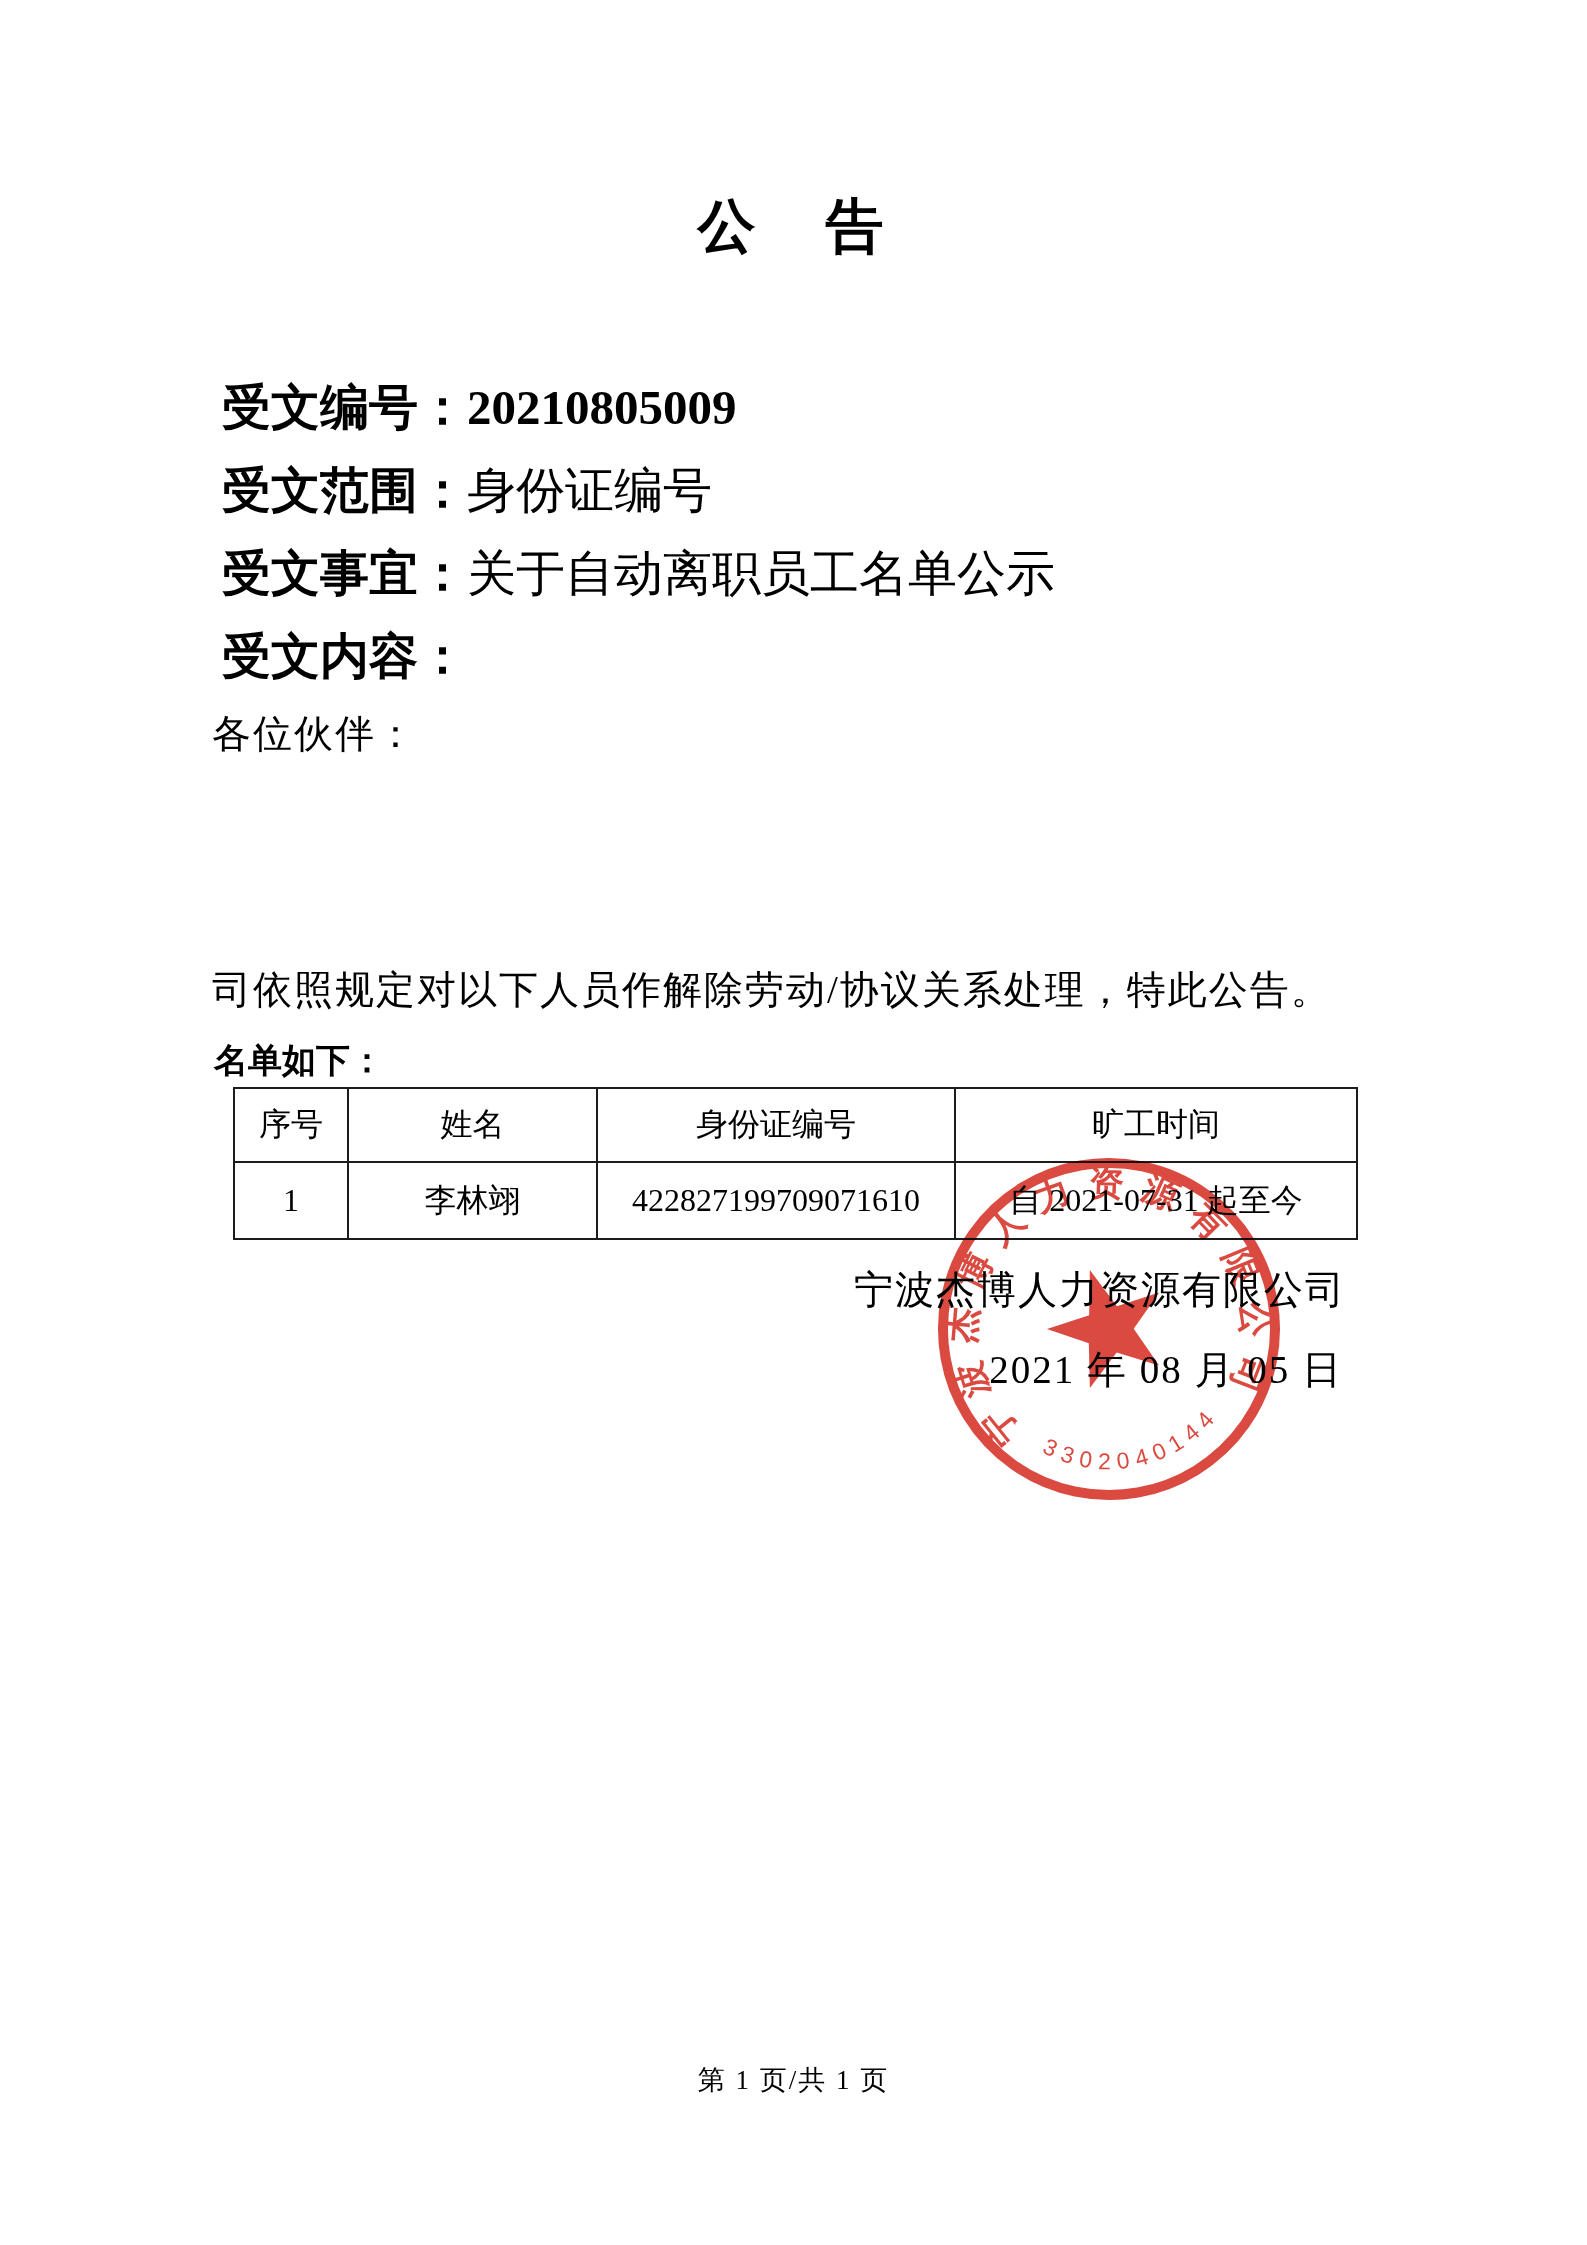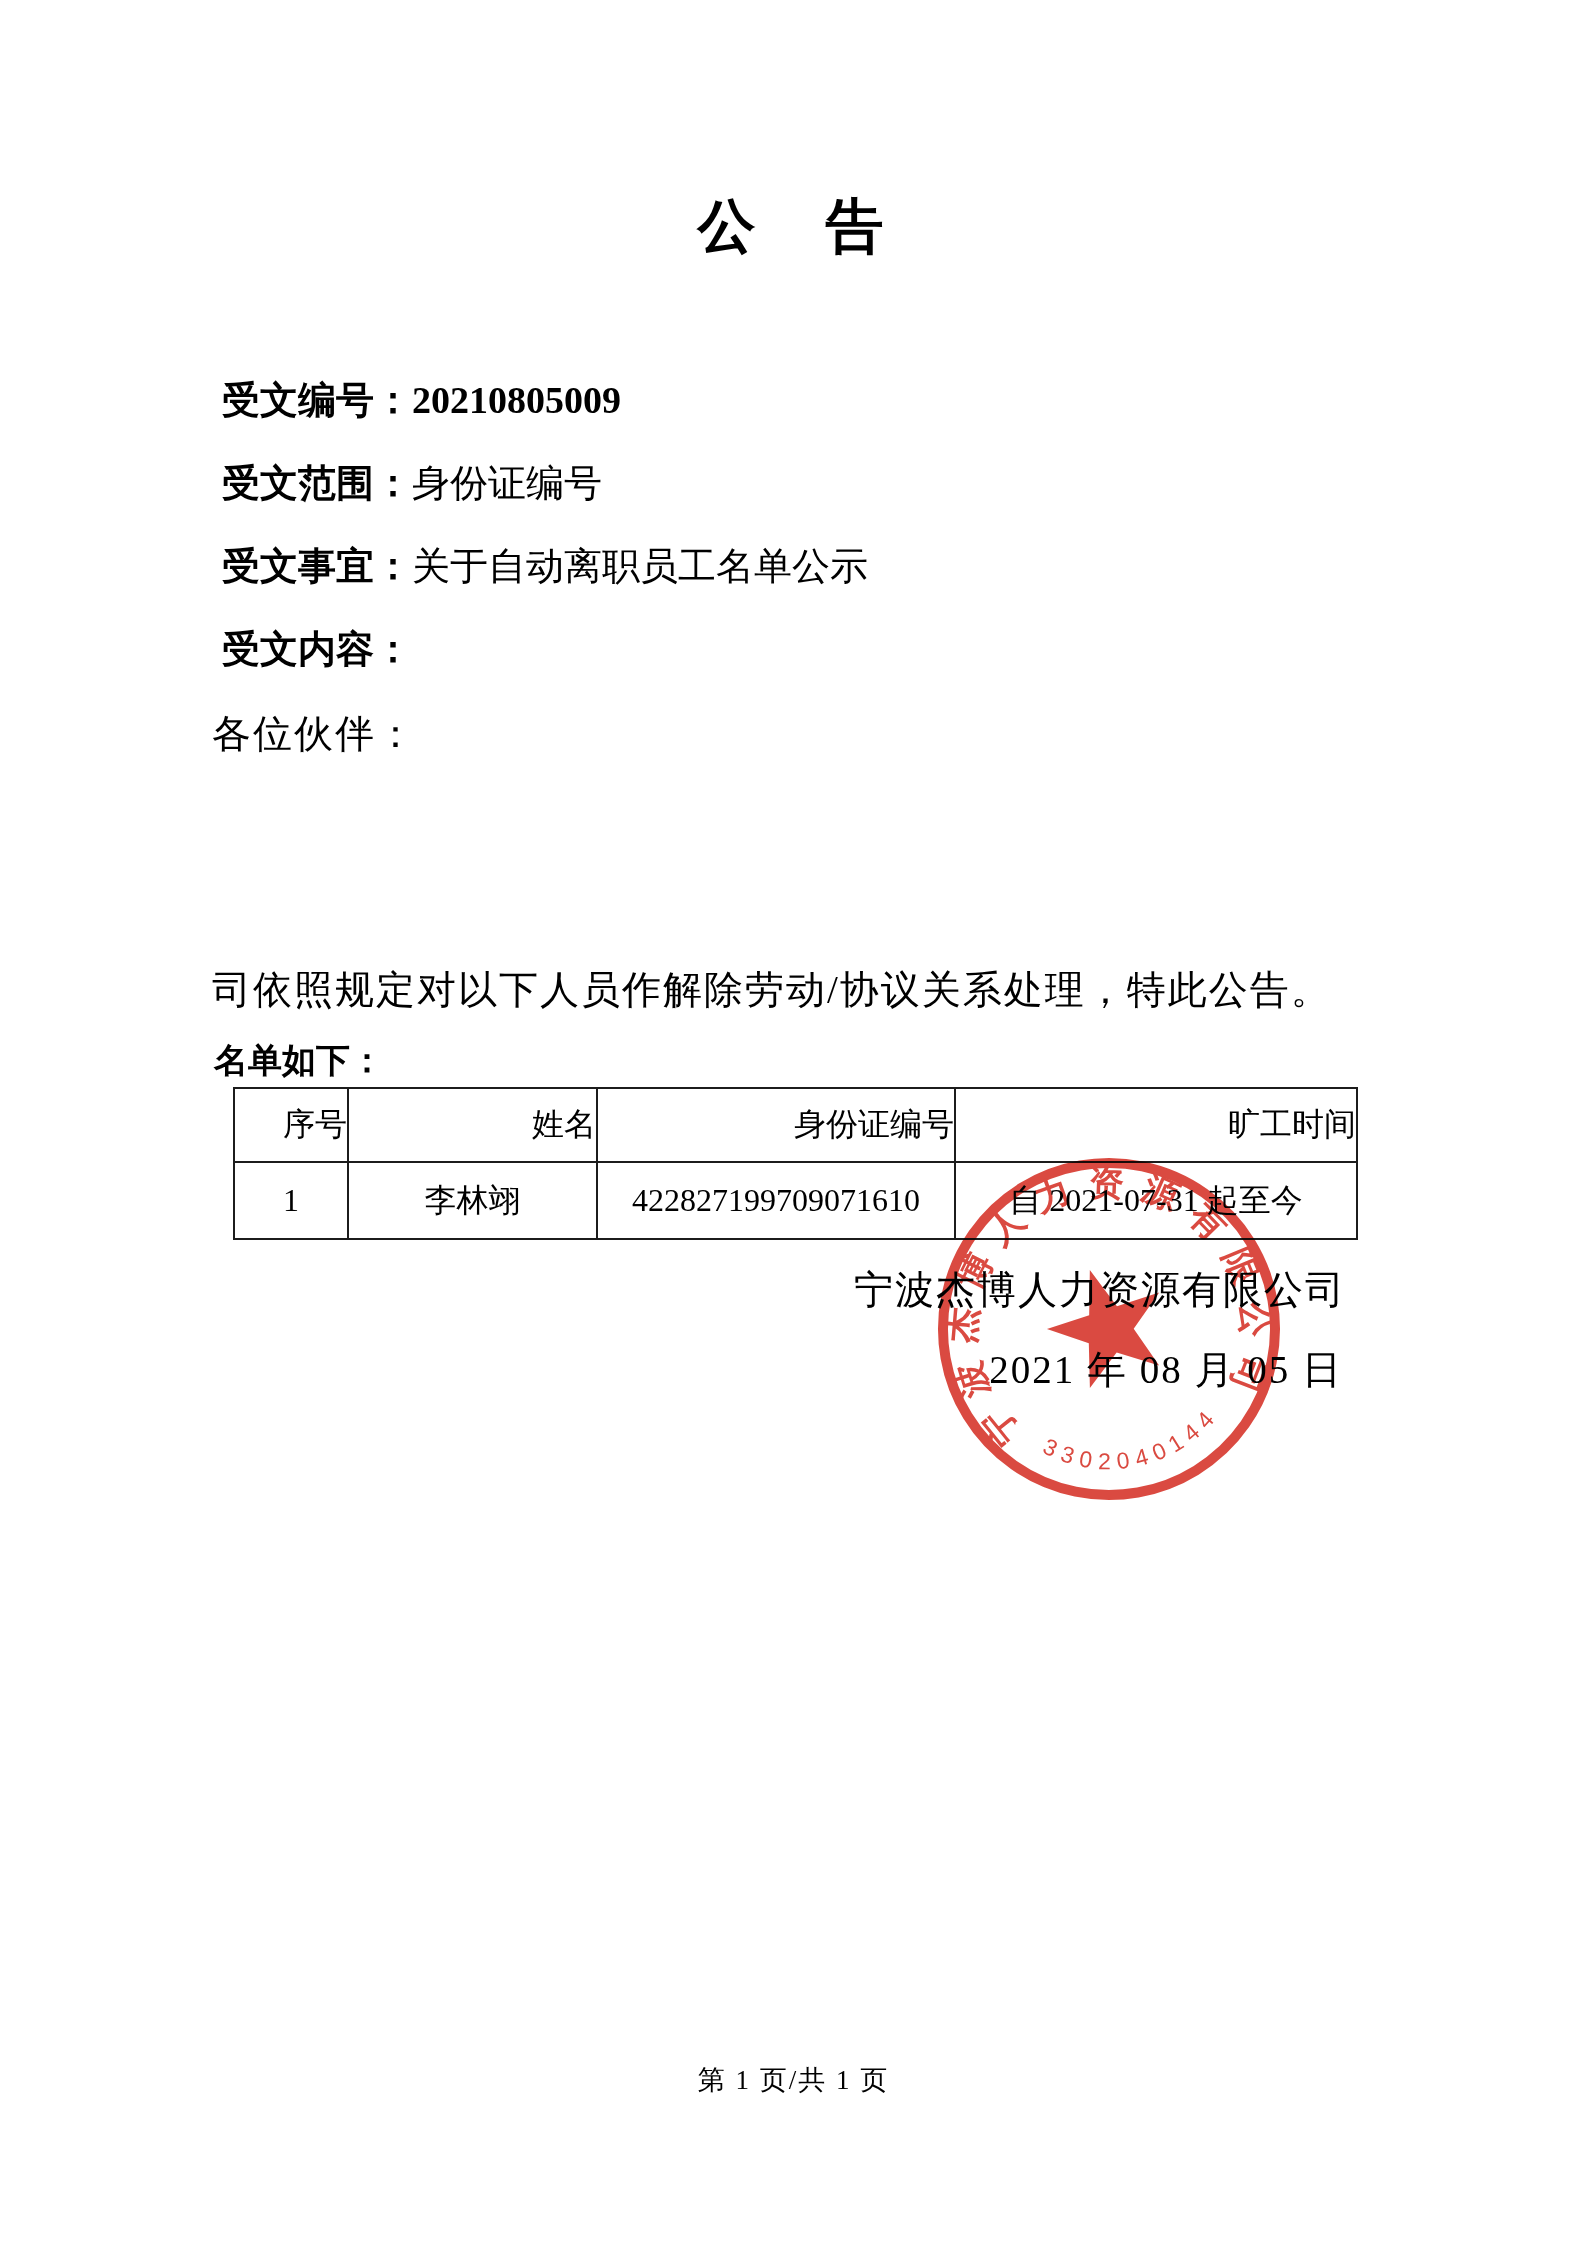--- a/index.html
+++ b/index.html
@@ -13,21 +13,21 @@
   }
   .abs{position:absolute;}
   .doc-title{
     left:0;right:0;top:188px;
     text-align:center;
     font-size:58px;font-weight:bold;
     letter-spacing:6px;
   }
   .meta-line{
     left:222px;
-    font-size:38px;
+    font-size:49px;
     white-space:nowrap;
   }
   .meta-label{font-weight:bold;}
   .meta-value{font-weight:normal;}
   .meta-value.num{font-weight:bold;}
   .body-line{
     left:212px;
     font-size:39px;
     white-space:nowrap;
     letter-spacing:2px;
@@ -43,21 +43,21 @@
     border-collapse:collapse;
     table-layout:fixed;
   }
   table.roster td{
     border:2px solid #1c1c1c;
     text-align:center;
     vertical-align:middle;
     font-size:32px;
     padding:0;
   }
-  table.roster tr.hdr td{height:72px;text-align:right;}
+  table.roster tr.hdr td{height:72px;}
   table.roster tr.data td{height:75px;}
   .col-0{width:112px;}
   .col-1{width:247px;}
   .col-2{width:356px;}
   .col-3{width:400px;}
   .sign-company{
     right:241px;top:1263px;
     font-size:39px;letter-spacing:2px;
     white-space:nowrap;
   }

